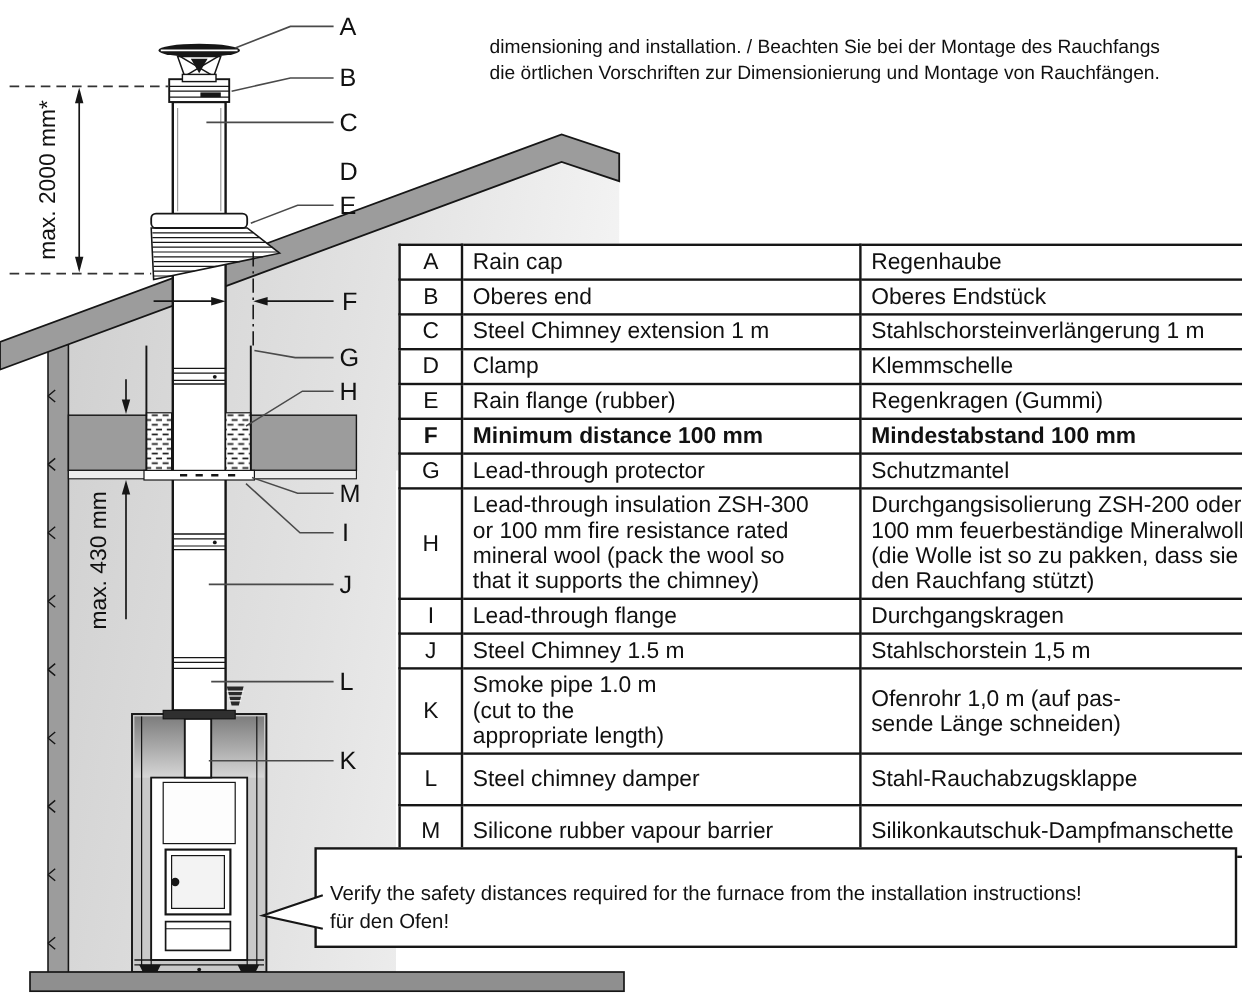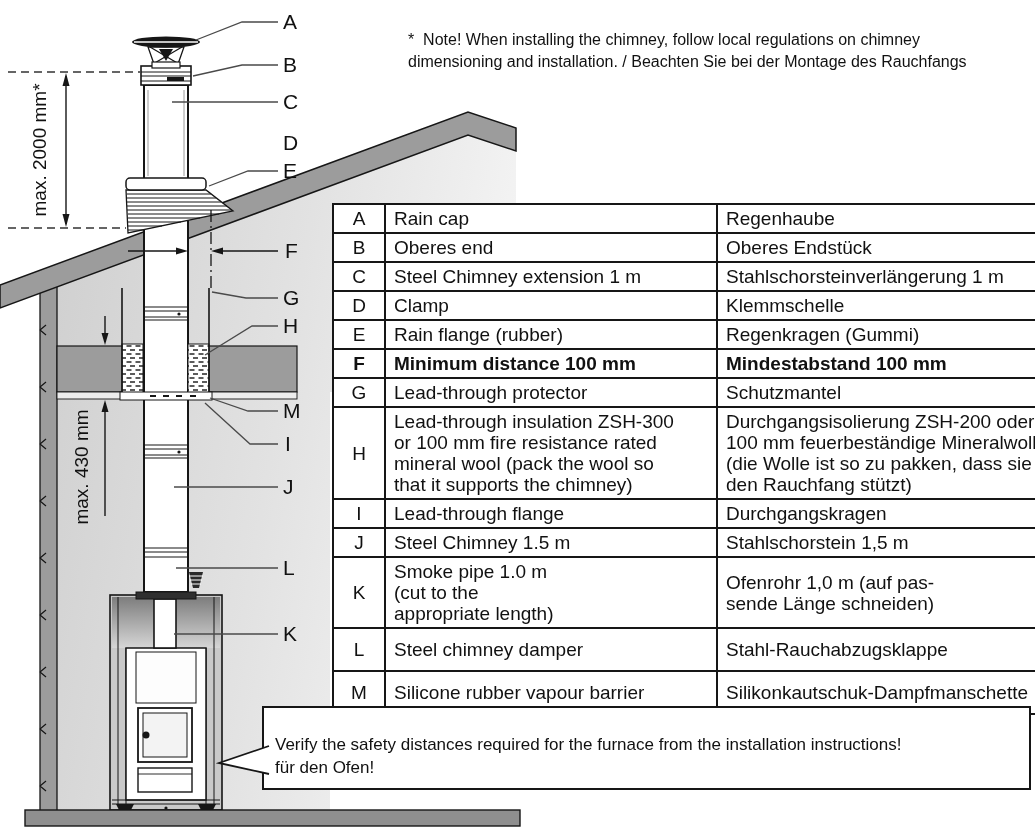--- a/index.html
+++ b/index.html
@@ -220,22 +220,22 @@
       <text x="283" y="333">H</text>
       <text x="283" y="418">M</text>
       <text x="285" y="451">I</text>
       <text x="283" y="494">J</text>
       <text x="283" y="575">L</text>
       <text x="283" y="641">K</text>
     </g>
   </svg>
 
   <div class="note">
-    <div>*  Note! When installing the chimney, follow local regulations on chimney</div>
     <div>dimensioning and installation. / Beachten Sie bei der Montage des Rauchfangs</div>
+    <div>die örtlichen Vorschriften zur Dimensionierung und Montage von Rauchfängen.</div>
   </div>
 
   <div class="tablewrap">
     <table class="parts">
       <tbody>
         <tr>
           <td class="kcol">A</td>
           <td class="encol">Rain cap</td>
           <td class="decol">Regenhaube</td>
         </tr>

